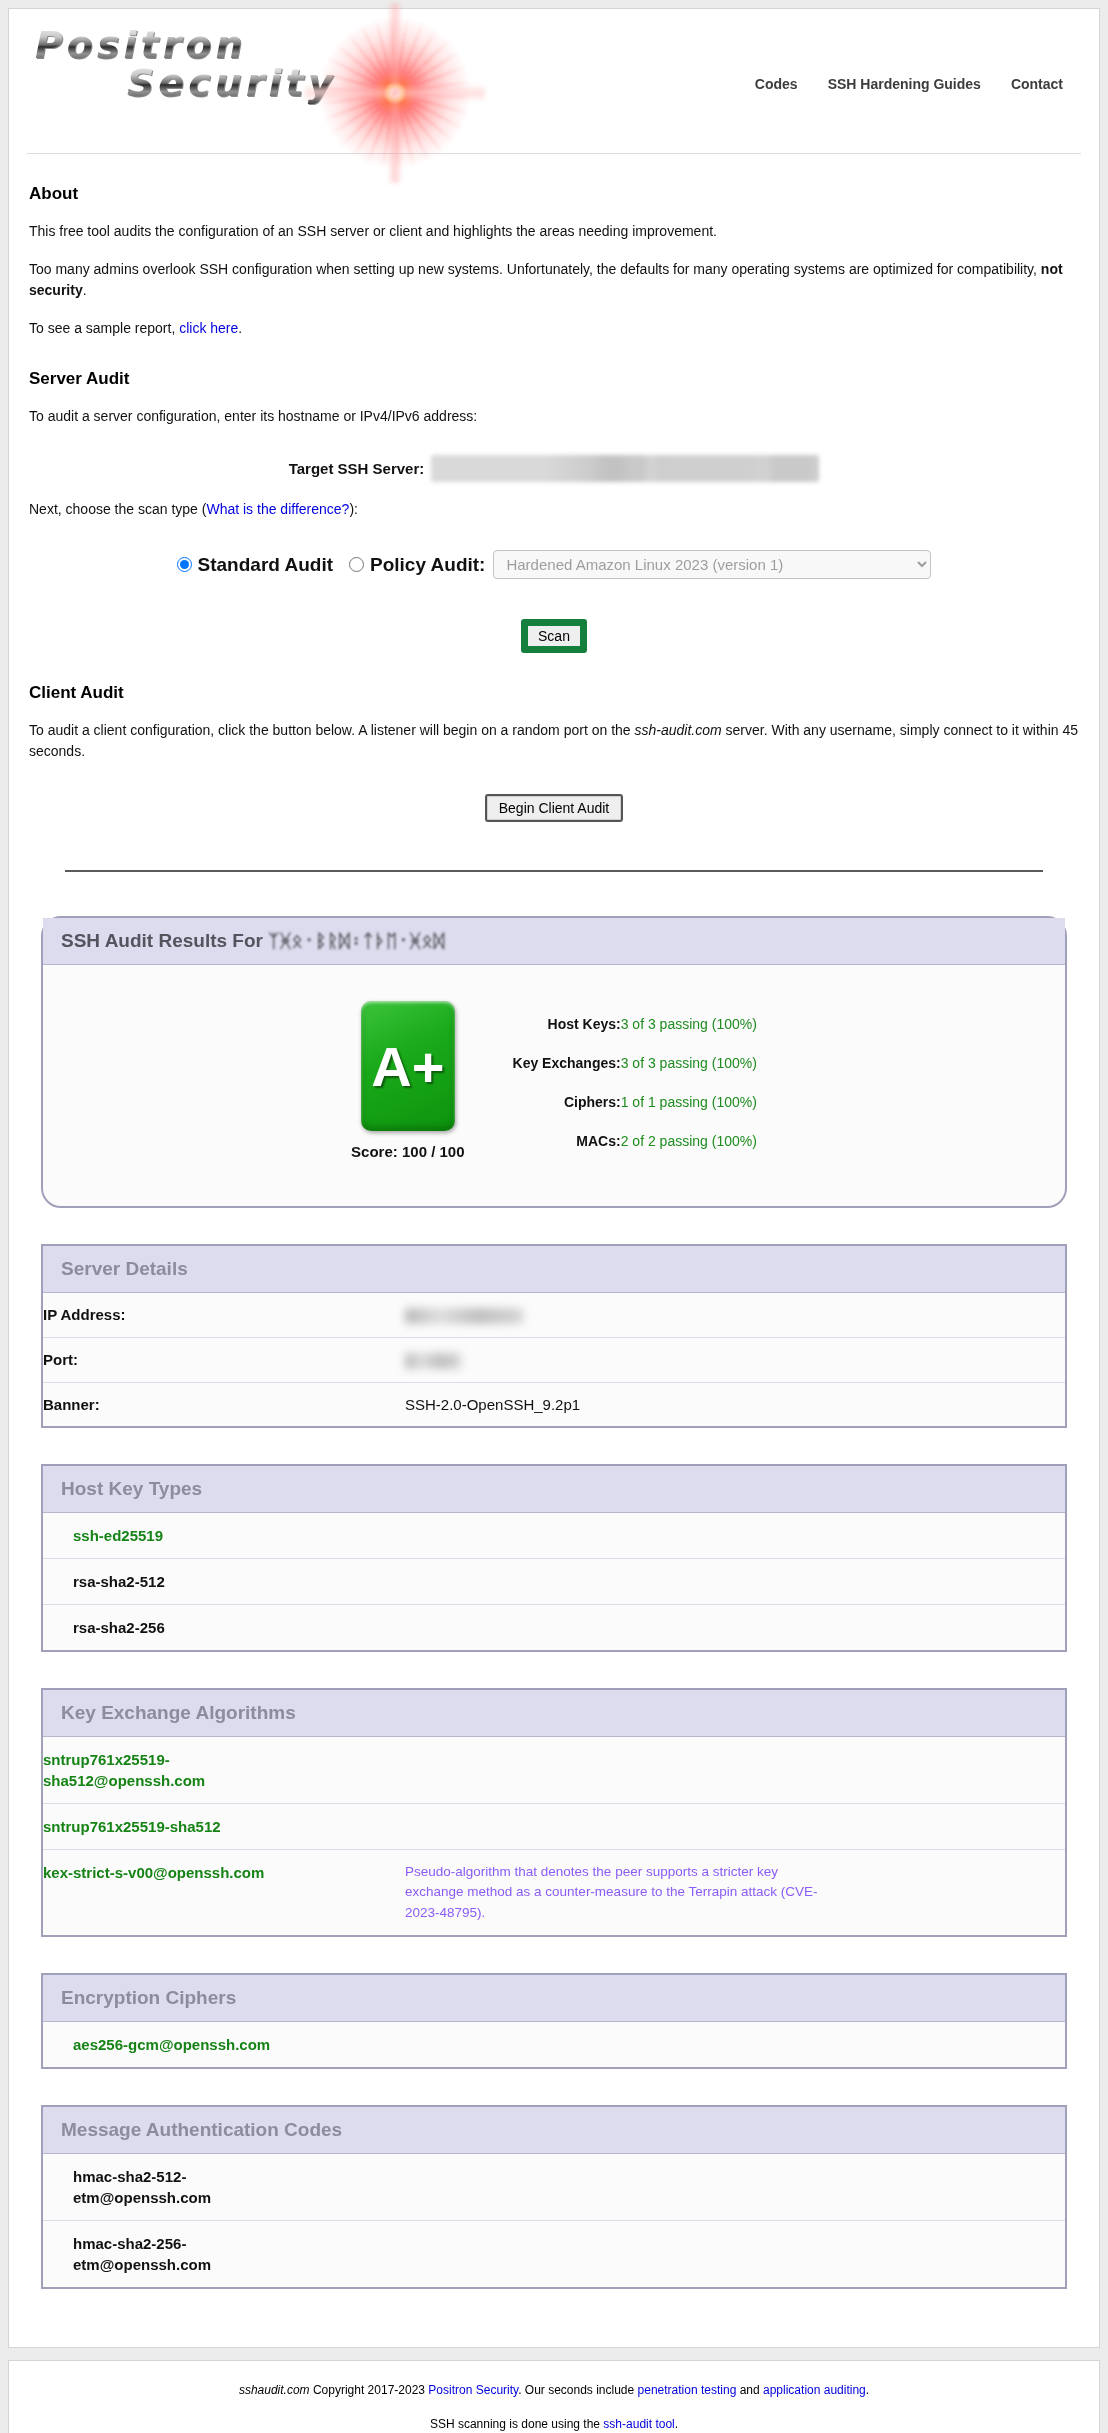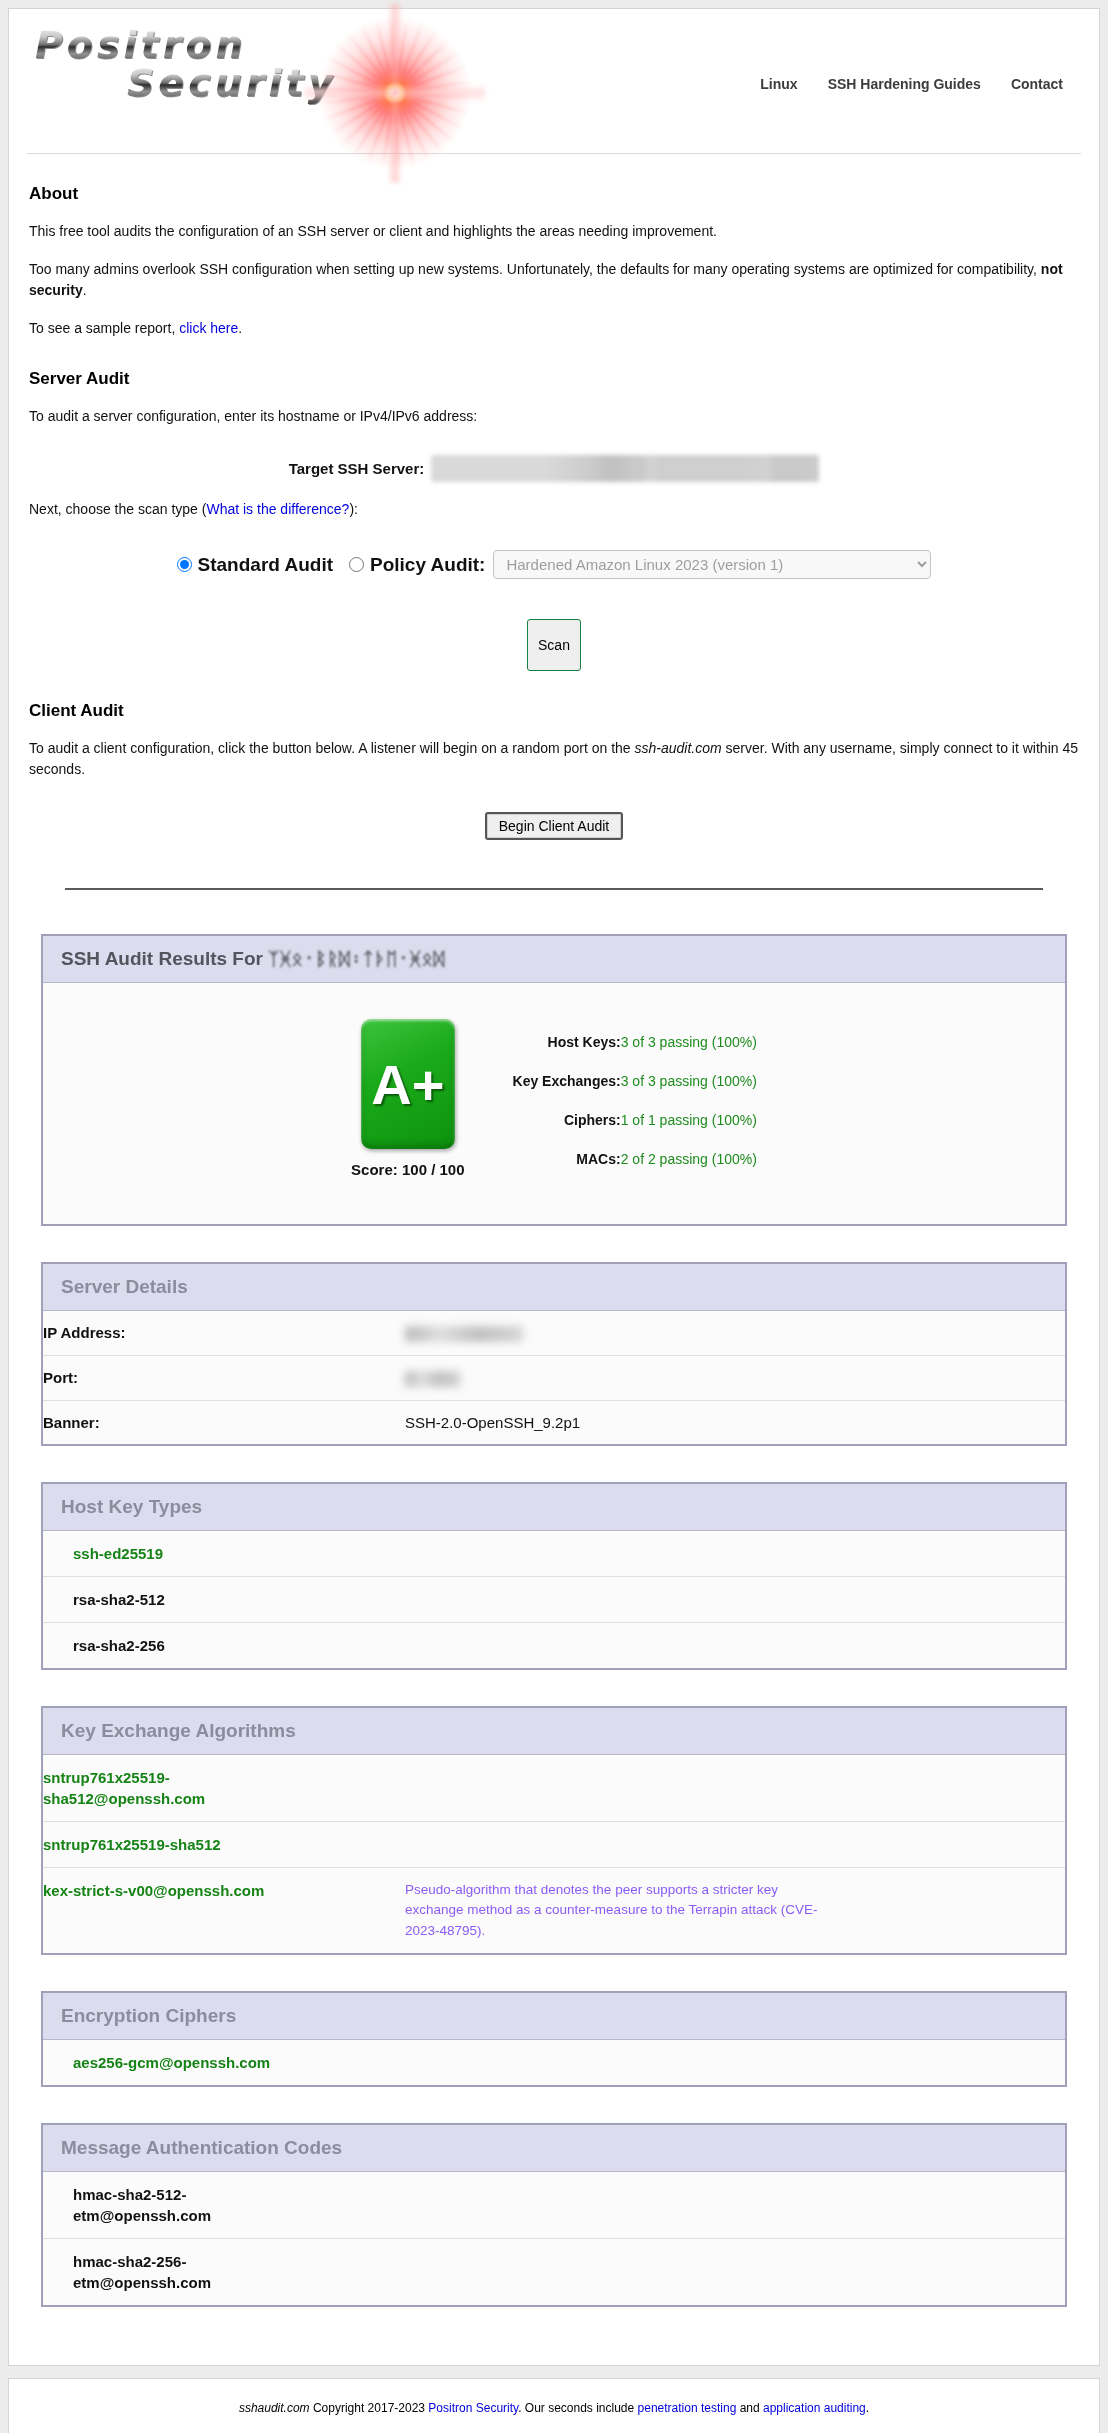--- a/index.html
+++ b/index.html
@@ -81,30 +81,30 @@
   .radio-gap { width:16px; }
   .policy-select {
     margin-left:8px; width:438px; height:29px;
     font-family:"Liberation Sans", sans-serif; font-size:15px; color:#757575;
     background:#f6f6f6; border:1px solid #ababab; border-radius:4px; padding:0 8px;
   }
   .btn-row { text-align:center; margin-top:40px; }
   .ui-btn {
     font-family:"Liberation Sans", sans-serif; font-size:14px;
     background:#efefef; color:#000;
-    border:1px solid #15803d; border-radius:3px;
-    padding:17px 10px; cursor:pointer;
+    border:7px solid #15803d; border-radius:3px;
+    padding:2px 10px; cursor:pointer;
   }
   .client-btn { border:2px solid #555; box-shadow:0 0 0 1px #cfcfcf inset; padding:4px 12px; }
 
   hr.section-rule { border:none; border-top:2px solid #5b5b5b; margin:48px 56px 0; }
 
   
   .panel { margin:36px 32px 0; border:2px solid #a0a0ba; background:#fbfbfb; }
-  .panel.first { margin-top:44px; }
+  .panel.first { margin-top:44px;border-radius:20px; }
   .panel-title {
     background:#dcdcee; padding:12px 18px;
     font-size:19px; font-weight:bold; color:#8c8c9e;
     border-bottom:1px solid #b6b6cd;
   }
   .panel-title.dark { color:#54545e; }
   .garbled {
     font-size:18px; letter-spacing:1px; color:#5a5a62;
     filter:blur(0.8px); font-weight:bold;
   }
@@ -166,21 +166,21 @@
 <div class="card">
 
   <div class="site-header">
     <div class="logo">
       <span class="logo-text">Positron</span><br>
       <span class="logo-text logo-line2">Security</span>
       <div class="flare"></div>
     </div>
     <nav class="main-nav">
 
-    <a>Linux</a>
+    <a>Codes</a>
         <a>SSH Hardening Guides</a>
         <a>Contact</a>
       </nav>
   </div>
   <div class="header-rule"></div>
 
   <div class="content">
 
     <h2 class="sec">About</h2>
     <p>This free tool audits the configuration of an SSH server or client and highlights the areas needing improvement.</p>

